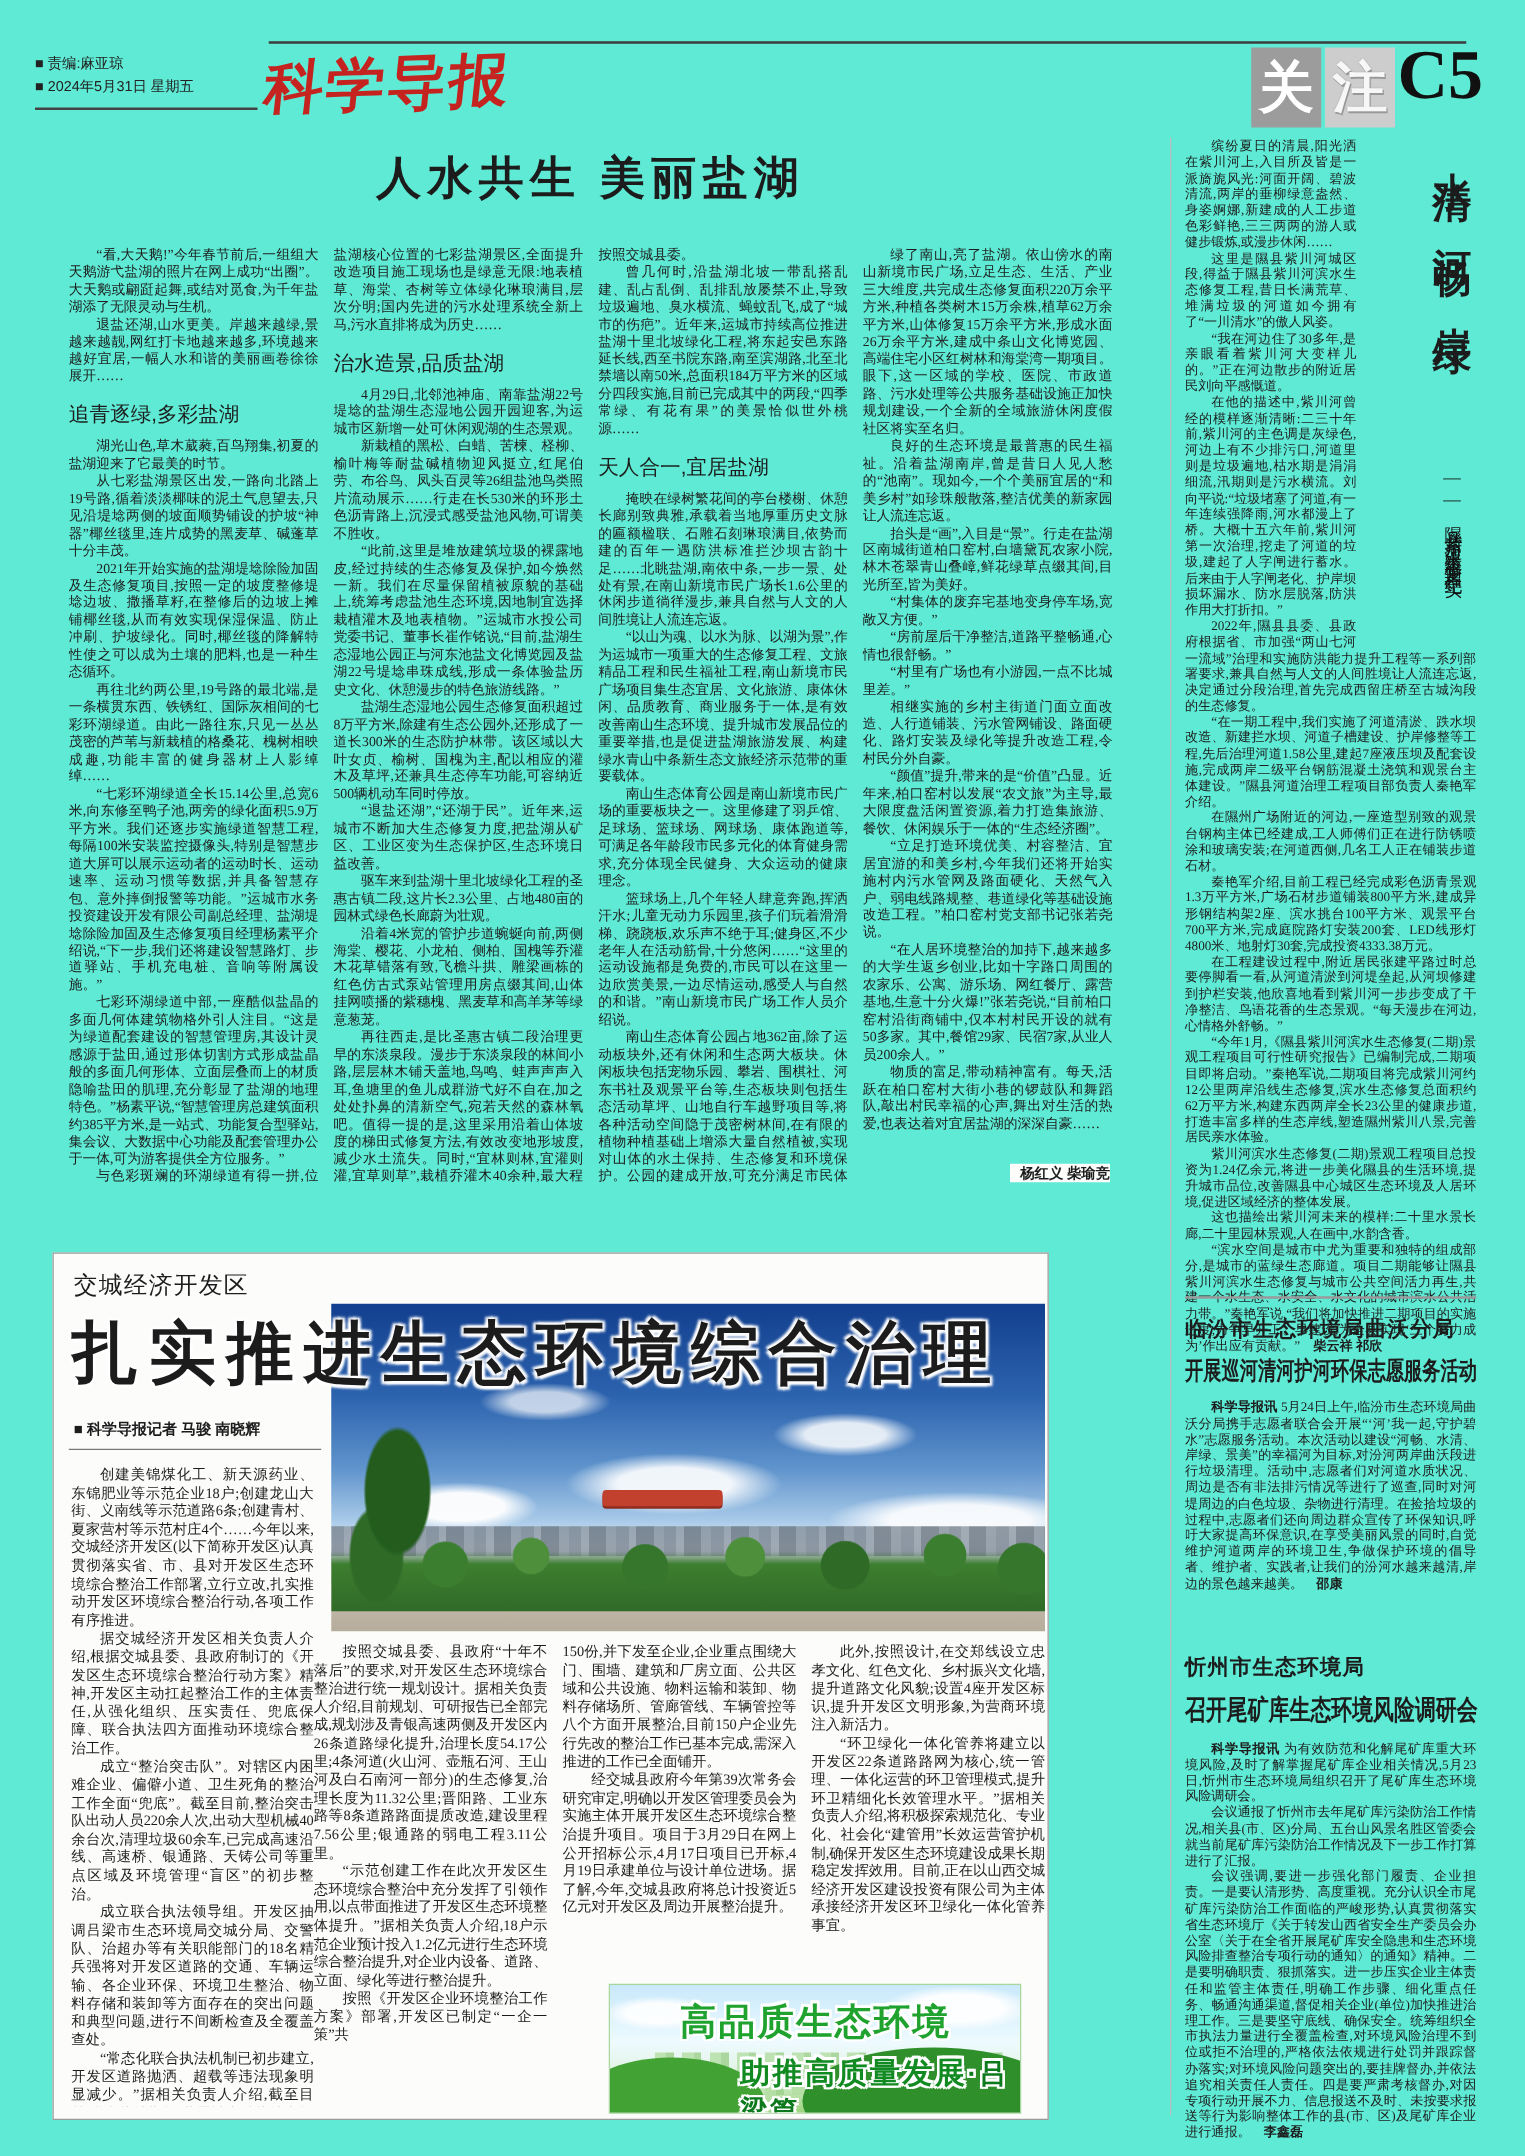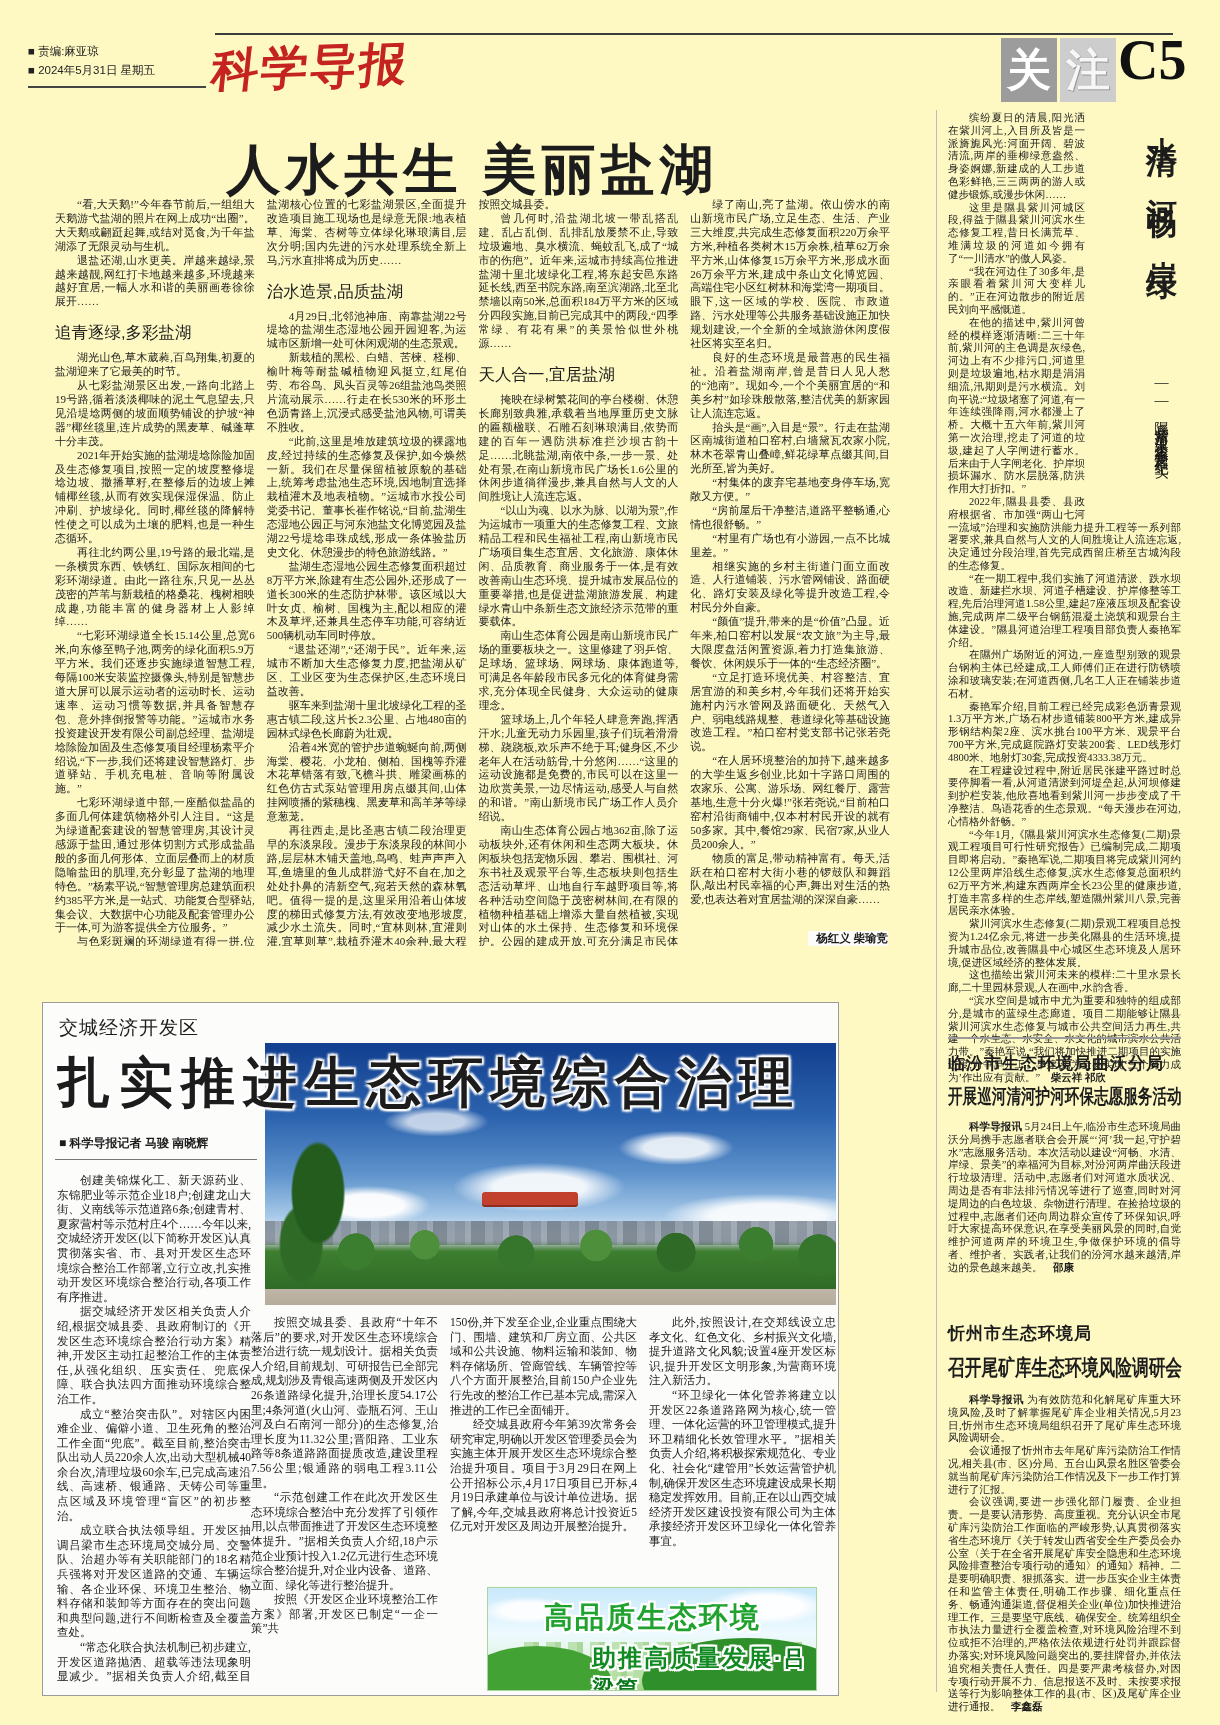--- a/index.html
+++ b/index.html
@@ -1,33 +1,33 @@
 <!DOCTYPE html>
 <html><head>
 <meta charset="utf-8">
 <style>
   html,body{margin:0;padding:0;background:#e9e7e3;}
-  #page{position:relative;width:1220px;height:1725px;margin:0 auto;background:#fef9c3;overflow:hidden;
+  #page{position:relative;width:1220px;height:1725px;margin:0 auto;background:#5eead4;overflow:hidden;
         font-family:"Liberation Serif",serif;color:#1c1c1c;}
   
   .top-rule{position:absolute;left:215px;top:33px;width:958px;height:2px;background:#3c3c3c;}
   .meta{position:absolute;left:28px;top:42px;font-family:"Liberation Sans",sans-serif;
         font-size:11.5px;line-height:19px;color:#222;}
   .meta-rule{position:absolute;left:28px;top:86px;width:178px;height:2px;background:#444;}
   .masthead{position:absolute;left:212px;top:36px;font-size:47px;font-weight:bold;color:#c5231f;
         font-family:"Liberation Serif",serif;transform:skewX(-8deg) rotate(-2deg);letter-spacing:2px;}
   .badge{position:absolute;top:38px;width:56px;height:64px;display:flex;align-items:center;justify-content:center;
         font-family:"Liberation Sans",sans-serif;font-size:44px;font-weight:bold;color:#fff;}
   .badge.b1{left:1001px;background:#9c9c9c;}
   .badge.b2{left:1060px;background:#cdcdcd;color:#f7f7f7;text-shadow:0 0 1px #8f8f8f,1px 1px 0 #9a9a9a;}
   .pageno{position:absolute;left:1118px;top:28px;font-family:"Liberation Serif",serif;
         font-size:56px;font-weight:bold;color:#111;}
   
-  .main-head{position:absolute;left:55px;top:134px;width:835px;text-align:center;
-        font-family:"Liberation Sans",sans-serif;font-size:54px;font-weight:bold;letter-spacing:5px;}
+  .main-head{position:absolute;left:55px;top:118px;width:835px;text-align:center;
+        font-family:"Liberation Sans",sans-serif;font-size:36px;font-weight:bold;letter-spacing:5px;}
   .main-cols{position:absolute;left:55px;top:198px;width:835px;height:748px;display:flex;gap:12px;}
   .mcol{flex:1 1 0;overflow:hidden;position:relative;}
   .mcol p, .r-body p, .brief-body p, .jcol p{margin:0;font-size:11px;line-height:13.9px;
         text-align:justify;text-indent:2em;}
   .mcol p.flush, .r-body p.flush, .jcol p.flush{text-indent:0;}
   .mcol p.sub{font-family:"Liberation Sans",sans-serif;font-size:16.5px;font-weight:normal;
         text-indent:0;line-height:22px;margin:12px 0 8px 0;text-align:left;}
   .main-byl{position:absolute;right:2px;bottom:0;background:#fcfcfb;padding-left:8px;
         font-weight:bold;font-size:11.5px;}
   

